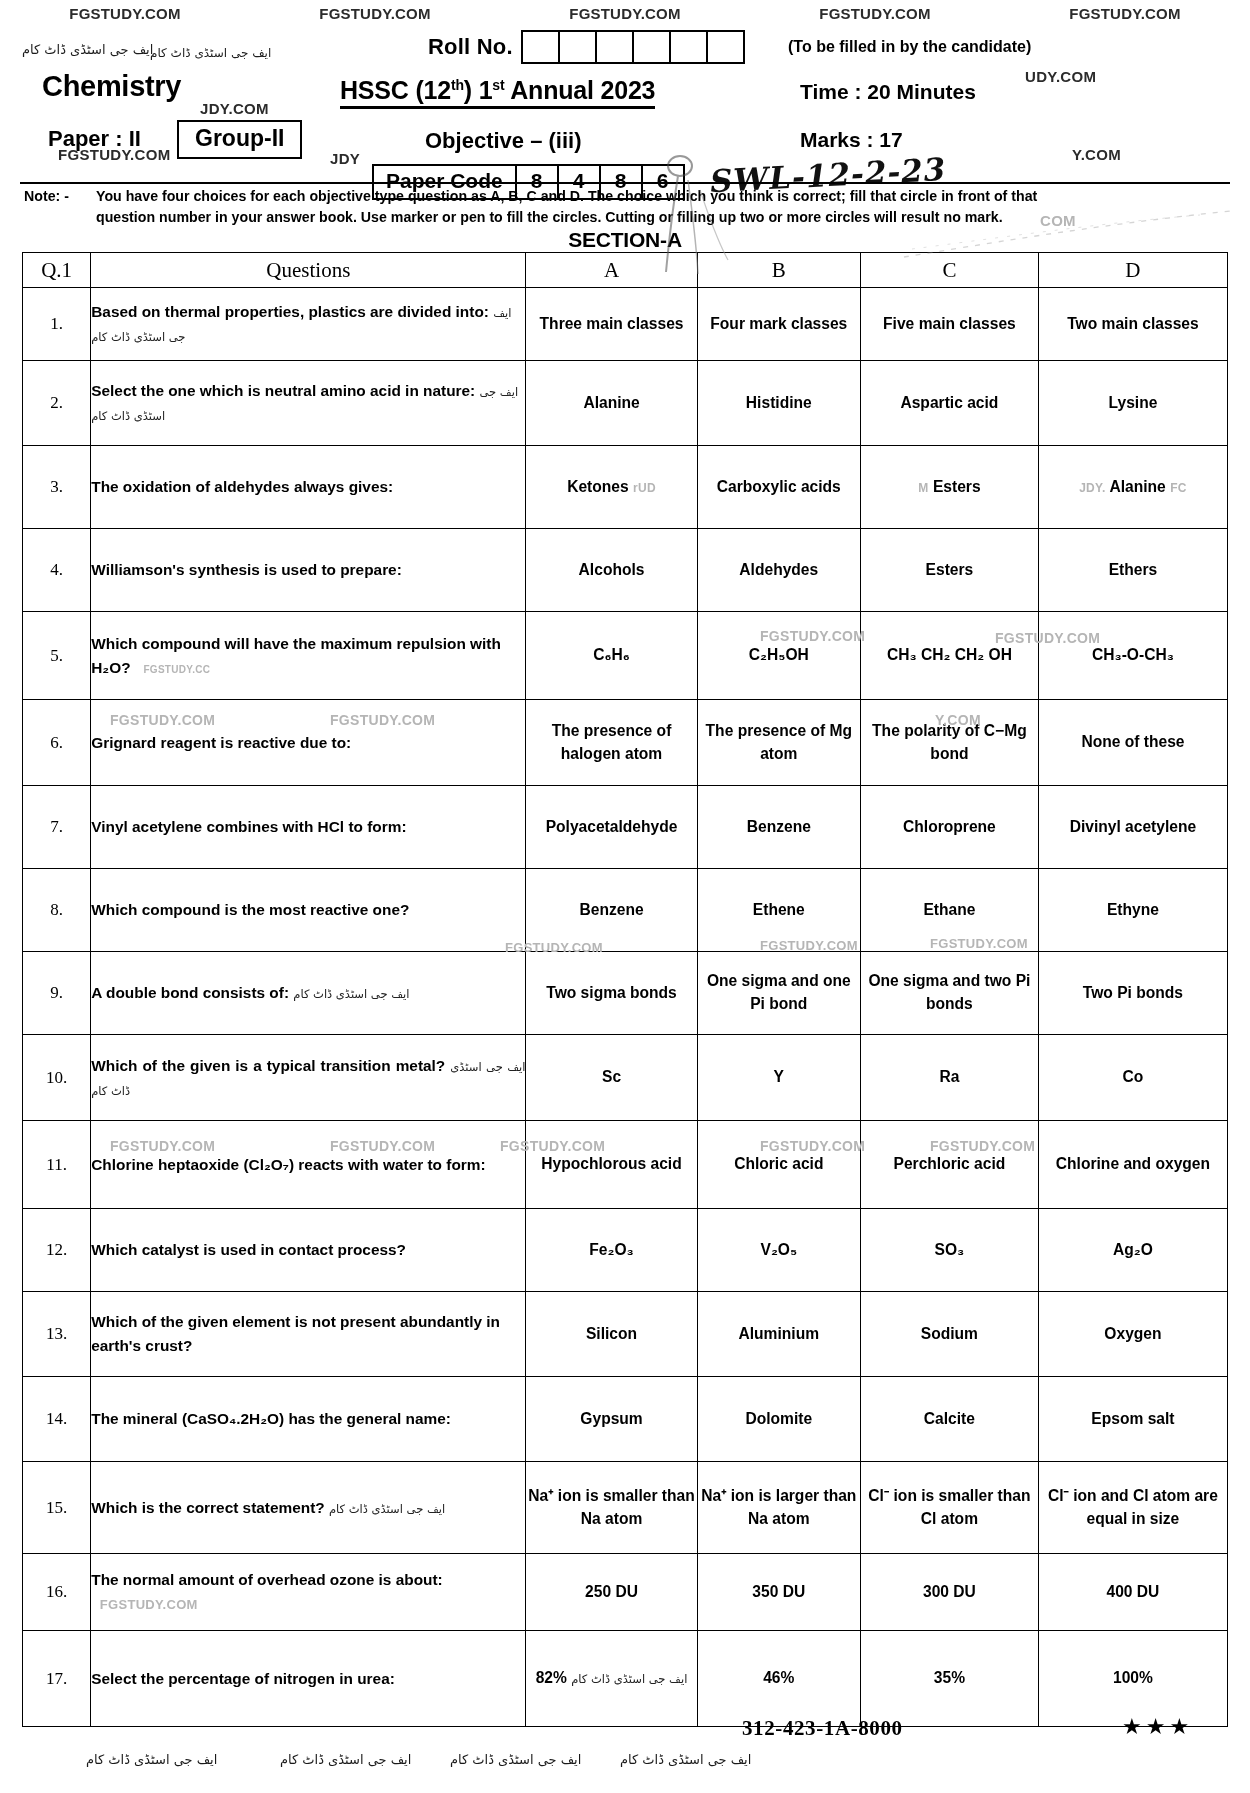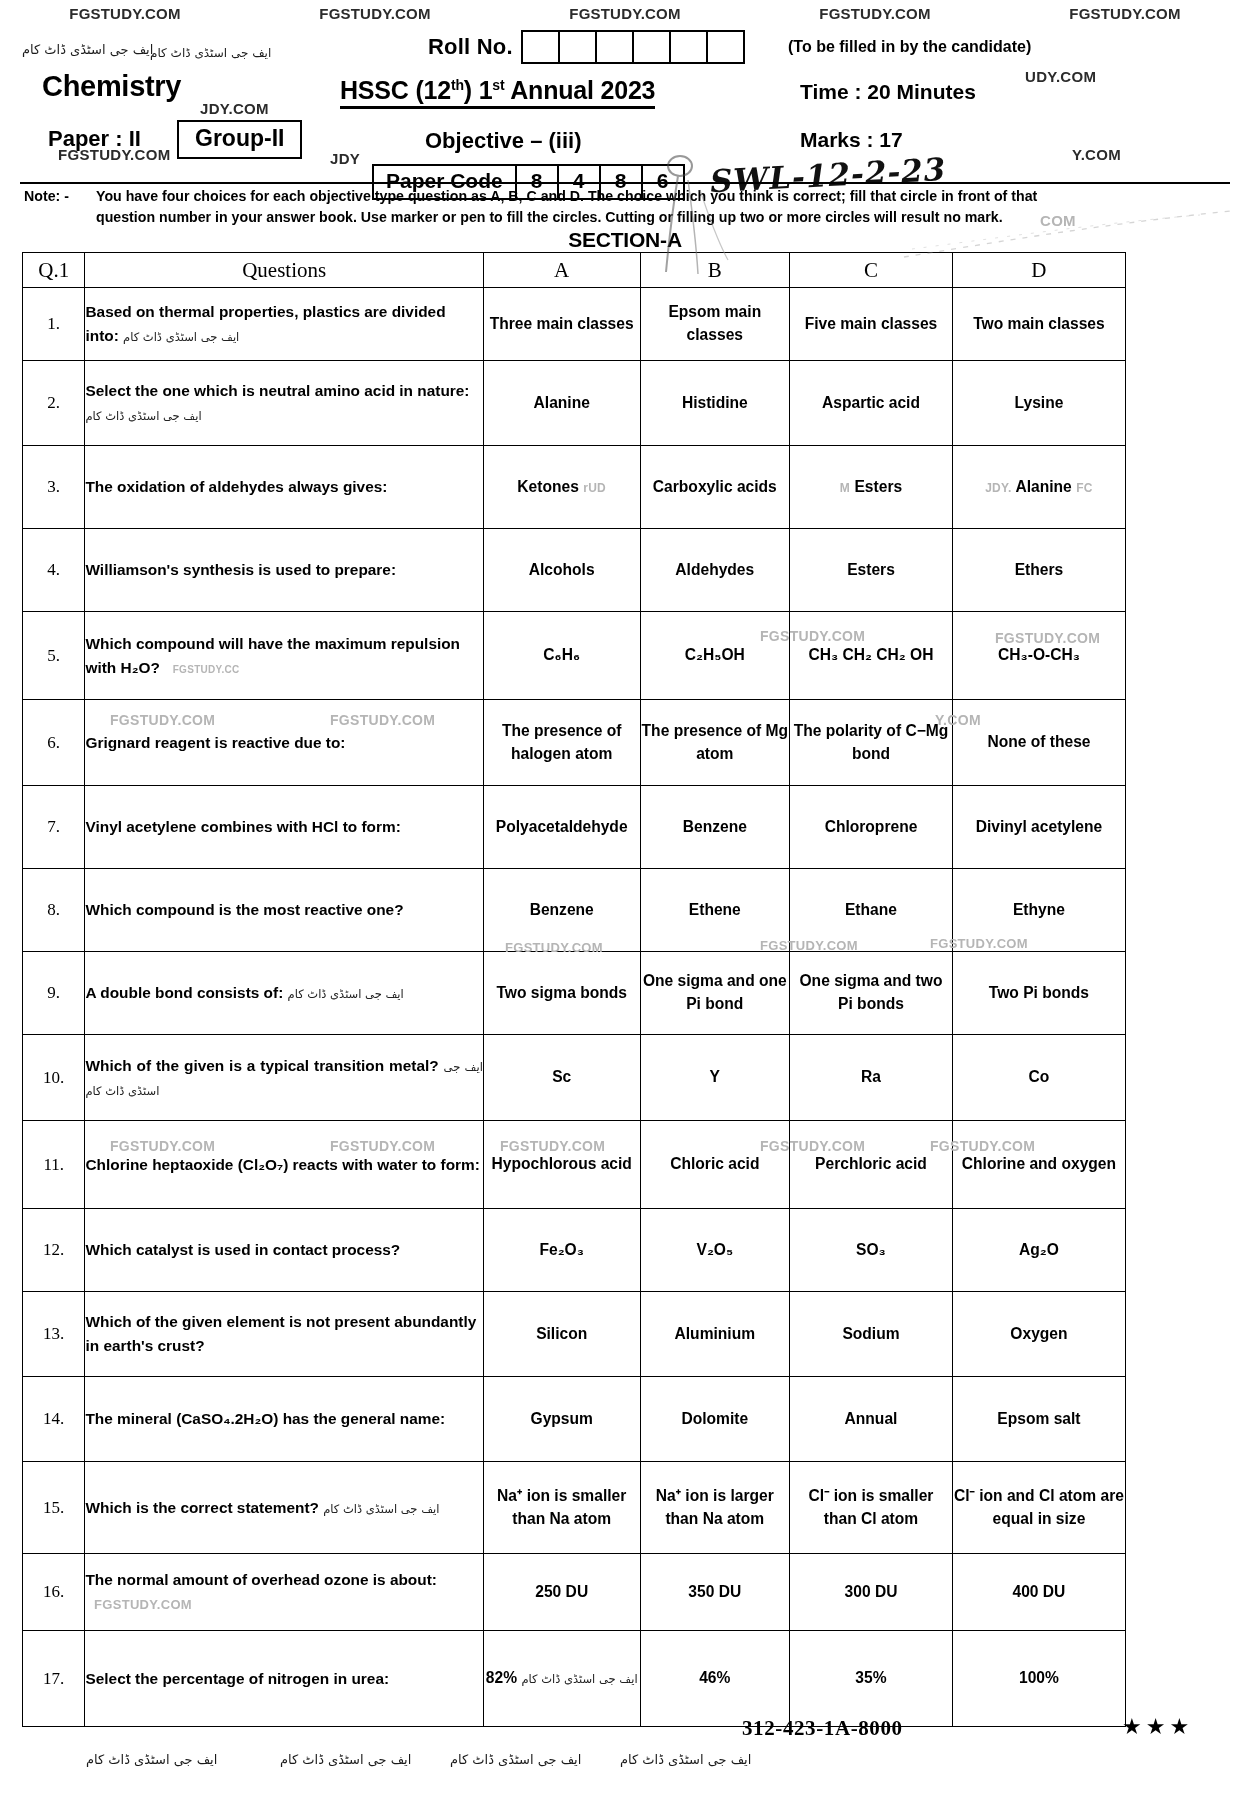--- a/index.html
+++ b/index.html
@@ -227,21 +227,21 @@
     font-size: 21px;
     font-weight: bold;
     letter-spacing: -.2px;
   }
 
   
   table.qtable {
     position: absolute;
     top: 252px;
     left: 22px;
-    width: 1104px;
+    width: 1206px;
     border-collapse: collapse;
     table-layout: fixed;
   }
   table.qtable td, table.qtable th {
     border: 1.6px solid #000;
     padding: 0;
     vertical-align: middle;
   }
   table.qtable th {
     font-size: 21px;
@@ -405,21 +405,21 @@
     </thead>
     <tbody>
 
       <tr style="height:73px;">
         <td class="num">1.</td>
         <td class="ques">
           <span>Based on thermal properties, plastics are divided into:</span>
           <span class="u-in">ایف جی اسٹڈی ڈاٹ کام</span>
         </td>
         <td class="opt"><span>Three main classes</span></td>
-        <td class="opt"><span>Epsom main classes</span></td>
+        <td class="opt"><span>Four mark classes</span></td>
         <td class="opt"><span>Five main classes</span></td>
         <td class="opt"><span>Two main classes</span></td>
       </tr>
 
       <tr style="height:85px;">
         <td class="num">2.</td>
         <td class="ques">
           <span>Select the one which is neutral amino acid in nature:</span>
           <span class="u-in">ایف جی اسٹڈی ڈاٹ کام</span>
         </td>
@@ -535,21 +535,21 @@
         <td class="opt"><span>Aluminium</span></td>
         <td class="opt"><span>Sodium</span></td>
         <td class="opt"><span>Oxygen</span></td>
       </tr>
 
       <tr style="height:85px;">
         <td class="num">14.</td>
         <td class="ques"><span>The mineral (CaSO₄.2H₂O) has the general name:</span></td>
         <td class="opt"><span>Gypsum</span></td>
         <td class="opt"><span>Dolomite</span></td>
-        <td class="opt"><span>Annual</span></td>
+        <td class="opt"><span>Calcite</span></td>
         <td class="opt"><span>Epsom salt</span></td>
       </tr>
 
       <tr style="height:92px;">
         <td class="num">15.</td>
         <td class="ques">
           <span>Which is the correct statement?</span>
           <span class="u-in">ایف جی اسٹڈی ڈاٹ کام</span>
         </td>
         <td class="opt"><span>Na⁺ ion is smaller than Na atom</span></td>

